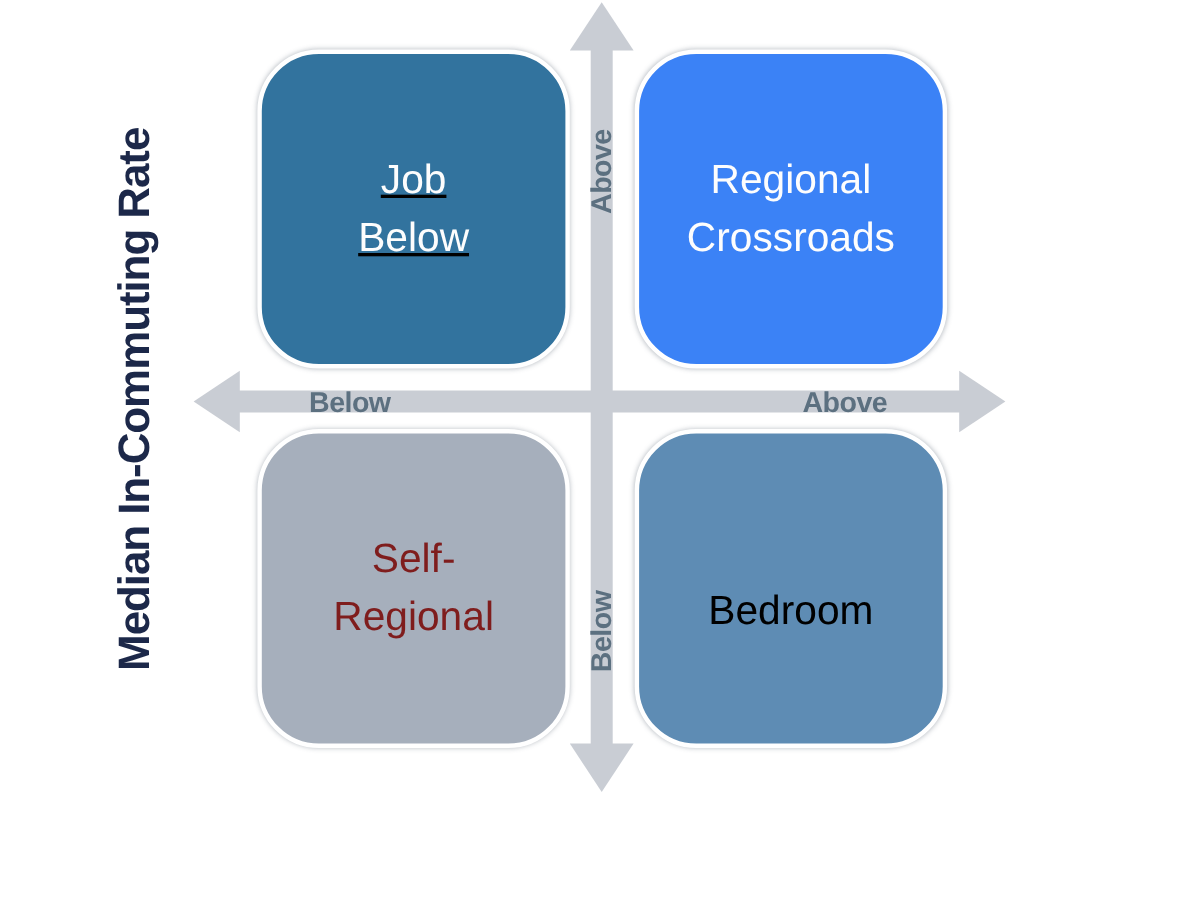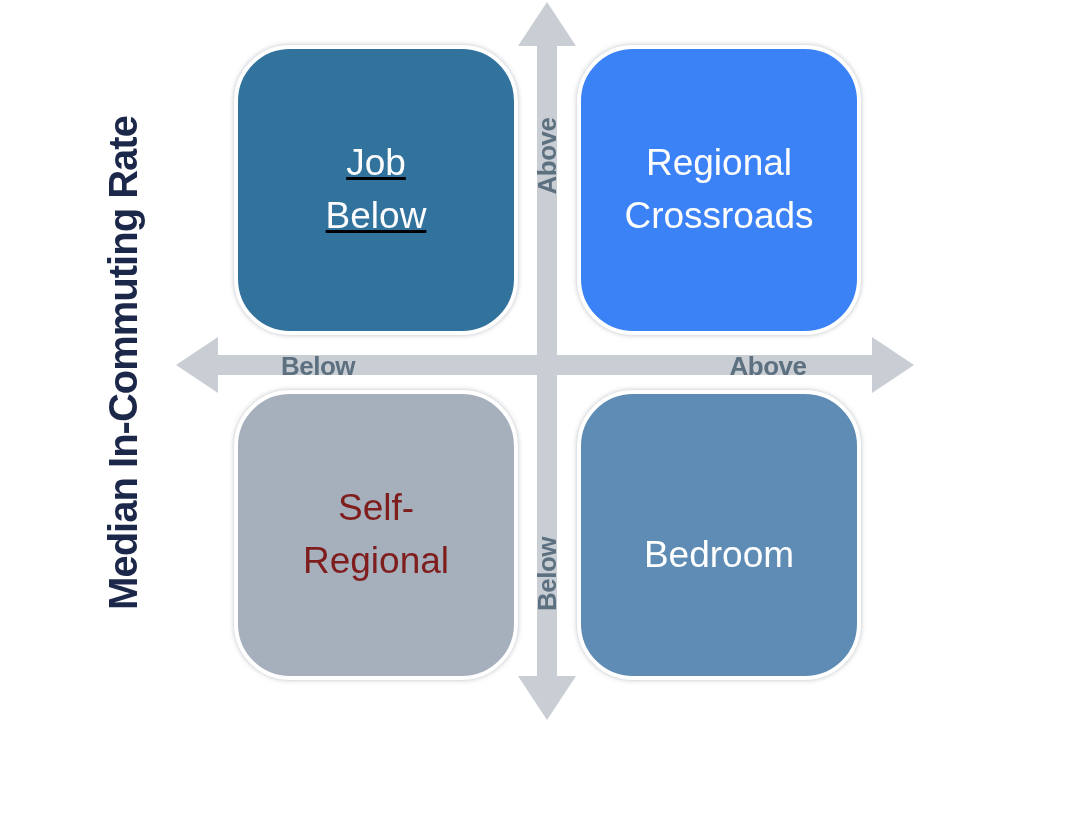--- a/index.html
+++ b/index.html
@@ -127,20 +127,20 @@
   </div>
 
   <div class="quad quad-bl" style="background-color: rgb(166, 175, 188);">
     <div class="label" style="color: #7f1d1d;">
       <span>Self-</span><br>
       <span>Regional</span>
     </div>
   </div>
 
   <div class="quad quad-br" style="background-color: rgb(94, 140, 180);">
-    <div class="label" style="color: #ffffff; margin-top: 40px;">
+    <div class="label" style="color: #000000; margin-top: 40px;">
       <span>Bedroom</span><br>
     </div>
   </div>
 
   <div class="axis-title rot axis-title-y" style="color: rgb(28, 40, 73);">Median In-Commuting Rate</div>
 
 </div>
 
 </body></html>

